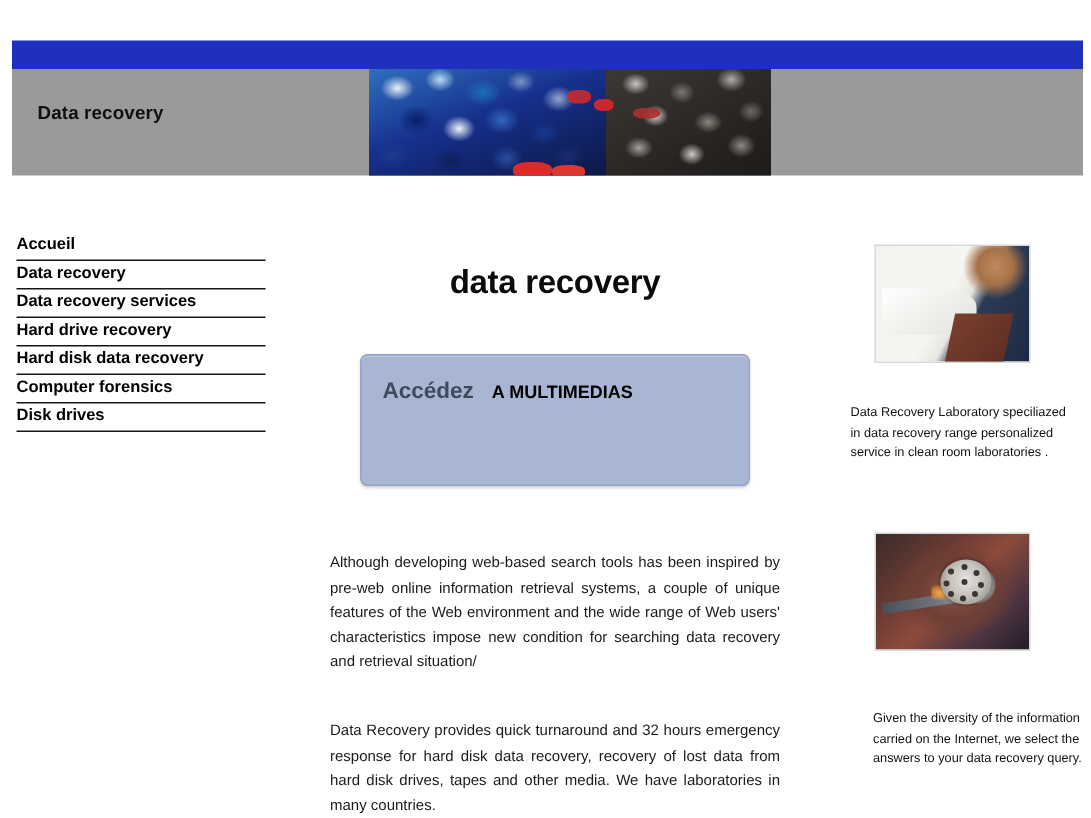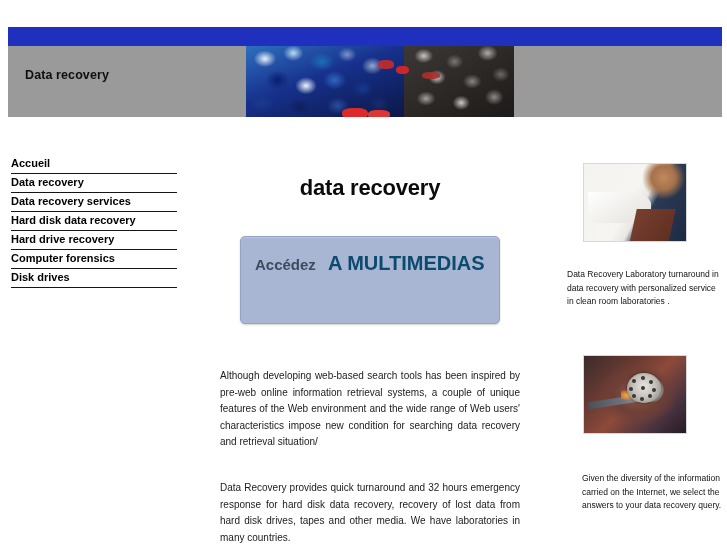--- a/index.html
+++ b/index.html
@@ -156,22 +156,22 @@
   #promo-line-1 {
     position: absolute;
     left: 14px;
     top: 15px;
     font-size: 15px;
     font-weight: bold;
     color: #404a5e;
     white-space: nowrap;
   }
   #promo-line-1 .promo-emph {
-    color: #0c4a6e;
-    font-size: 20px;
+    color: #000000;
+    font-size: 12px;
     padding-left: 12px;
   }
   #promo-line-2 {
     position: absolute;
     left: 14px;
     top: 52px;
     font-size: 15px;
     font-weight: bold;
     color: #404a5e;
     white-space: nowrap;
@@ -297,42 +297,42 @@
     <div class="mosaic-red" id="mosaic-red-5"></div>
   </div>
 
   <div id="header-site-title">Data recovery</div>
 </div>
 
 <nav id="sidebar-nav">
   <div class="nav-item">Accueil</div>
   <div class="nav-item">Data recovery</div>
   <div class="nav-item">Data recovery services</div>
+  <div class="nav-item">Hard drive recovery</div>
   <div class="nav-item">Hard disk data recovery</div>
-  <div class="nav-item">Hard drive recovery</div>
   <div class="nav-item">Computer forensics</div>
   <div class="nav-item">Disk drives</div>
 </nav>
 
 <h1 id="page-title">data recovery</h1>
 
 <div id="promo-box">
   <div id="promo-line-1">
     <span>Accédez</span><span class="promo-emph">A  MULTIMEDIAS</span>
   </div>
 </div>
 
 <p class="body-paragraph" id="paragraph-1">Although developing web-based search tools has been inspired by pre-web online information retrieval systems, a couple of unique features of the Web environment and the wide range of Web users' characteristics impose new condition for searching data recovery and retrieval situation/</p>
 
 <p class="body-paragraph" id="paragraph-2">Data Recovery provides quick turnaround and 32 hours emergency response for hard disk data recovery, recovery of lost data from hard disk drives, tapes and other media. We have laboratories in many countries.</p>
 
 <div class="aside-figure" style="top:163px;">
   <div class="aside-photo" id="cleanroom-photo"></div>
 </div>
-<div class="aside-caption" id="caption-1">Data Recovery Laboratory turnaround in data recovery with personalized service in clean room laboratories .</div>
+<div class="aside-caption" id="caption-1">Data Recovery Laboratory speciliazed in data recovery range personalized service in clean room laboratories .</div>
 
 <div class="aside-figure" style="top:355px;">
   <div class="aside-photo" id="harddisk-photo">
     <div id="harddisk-arm"></div>
     <div id="harddisk-spark"></div>
     <div id="harddisk-platter">
       <div class="platter-hole" style="left:14px; top:3px;"></div>
       <div class="platter-hole" style="left:22px; top:7px;"></div>
       <div class="platter-hole" style="left:25px; top:15px;"></div>
       <div class="platter-hole" style="left:21px; top:21px;"></div>

